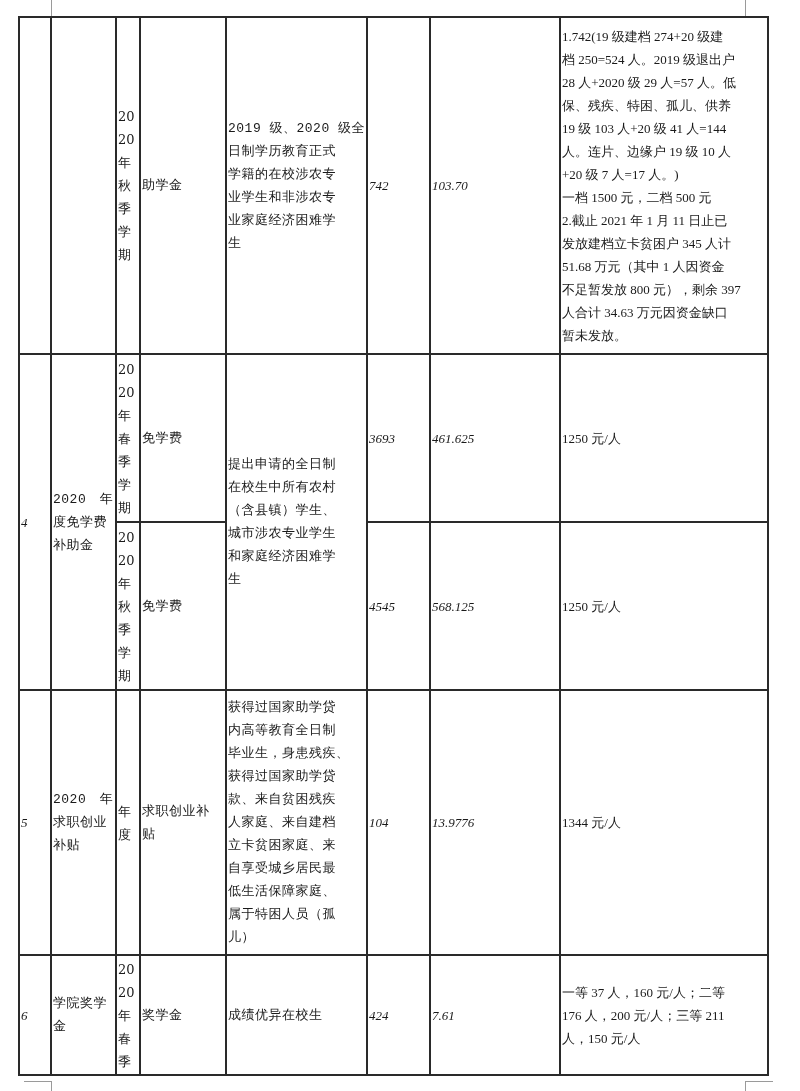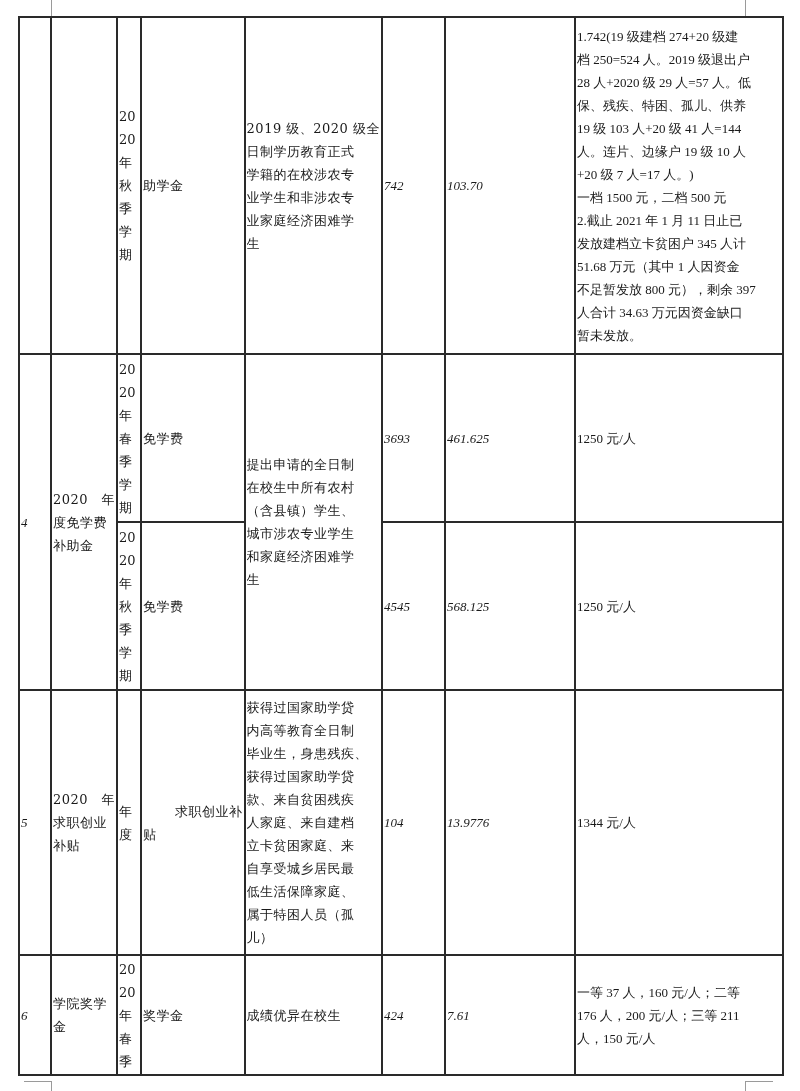--- a/index.html
+++ b/index.html
@@ -15,21 +15,21 @@
                  font-size: 13px; line-height: 23px; word-break: break-all; overflow: hidden; }
   .col-no { width: 32px; }
   .col-proj { width: 65px; }
   .col-term { width: 24px; }
   .col-type { width: 86px; }
   .col-obj { width: 136px; }
   .col-cnt { width: 63px; }
   .col-amt { width: 130px; }
   .col-note { width: 208px; }
   .term-cell { font-size: 14px; line-height: 23px; padding: 0 1px; }
-  .cjk { letter-spacing: 0.5px; }
+  .cjk { letter-spacing: 0.5px; font-family: Liberation Mono, monospace; }
   .num { font-family: "Liberation Serif", "DejaVu Serif", serif; font-size: 13.5px; font-style: italic; }
   .note { font-size: 12.5px; line-height: 23px; padding: 0 2px; font-family: Liberation Serif, serif; }
   .note div { white-space: nowrap; overflow: hidden; }
   .obj div, .term div, .proj div { white-space: nowrap; overflow: hidden; }
 </style>
 </head>
 <body>
 
 <div class="crop crop-tl"></div>
 <div class="crop crop-tr"></div>
@@ -145,21 +145,21 @@
       <td class="proj cjk">
         <div>2020　年</div>
         <div>求职创业</div>
         <div>补贴</div>
       </td>
       <td class="term term-cell">
         <div>年</div>
         <div>度</div>
       </td>
       <td class="cjk">
-        <div style="white-space:nowrap;overflow:hidden;margin-left:32px;">求职创业补</div>
+        <div style="white-space:nowrap;overflow:hidden;">求职创业补</div>
         <div>贴</div>
       </td>
       <td class="obj cjk">
         <div>获得过国家助学贷</div>
         <div>内高等教育全日制</div>
         <div>毕业生，身患残疾、</div>
         <div>获得过国家助学贷</div>
         <div>款、来自贫困残疾</div>
         <div>人家庭、来自建档</div>
         <div>立卡贫困家庭、来</div>

